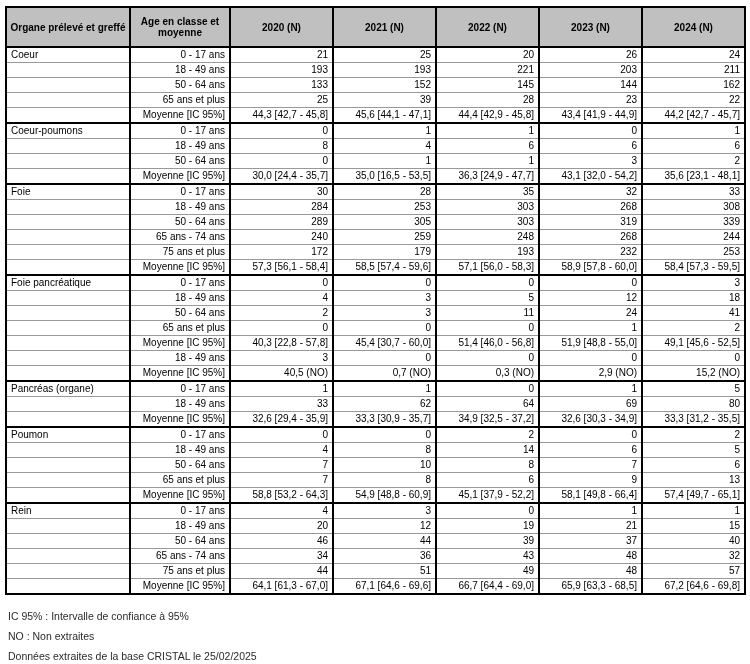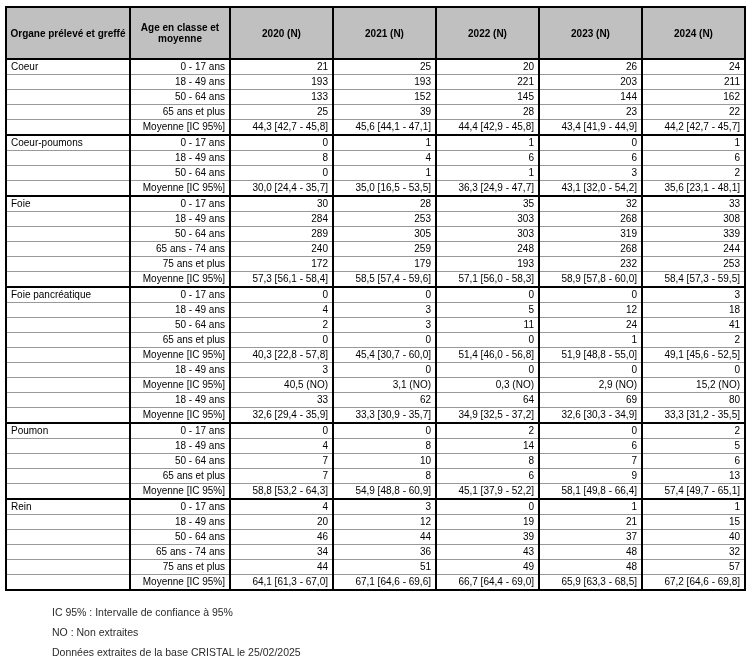--- a/index.html
+++ b/index.html
@@ -23,21 +23,21 @@
     border: 2px solid #000000;
   }
   .data-table th {
     background: #c0c0c0;
     border: 2px solid #000000;
     font-size: 10px;
     font-weight: bold;
     color: #000000;
     text-align: center;
     vertical-align: middle;
-    padding: 14px 3px;
+    padding: 8px 3px;
     height: 25px;
     line-height: 11px;
   }
   .data-table td {
     border-left: 2px solid #000000;
     border-right: 2px solid #000000;
     border-top: 1px solid #999999;
     border-bottom: 1px solid #999999;
     font-size: 10px;
     color: #000000;
@@ -52,21 +52,21 @@
   .data-table tbody tr:last-child td { border-bottom: 2px solid #000000; }
   .data-table td.organ-cell { font-weight: normal; text-align: left; margin-left: 20px; }
   .data-table td.age-cell { text-align: right; }
   .data-table td.num-cell { text-align: right; }
   .footnotes {
     margin-top: 15px;
     padding-left: 3px;
     font-size: 10.5px;
     color: #2b2b2b;
   }
-  .footnotes .footnote { margin-bottom: 8px; line-height: 12px; margin-left: 44px; }
+  .footnotes .footnote { margin-bottom: 8px; line-height: 12px; }
 </style>
 </head>
 <body>
 
 <div class="page">
   <table class="data-table">
     <colgroup>
       <col style="width:124px">
       <col style="width:100px">
       <col style="width:103px">
@@ -273,24 +273,33 @@
           <td class="num-cell">3</td>
           <td class="num-cell">0</td>
           <td class="num-cell">0</td>
           <td class="num-cell">0</td>
           <td class="num-cell">0</td>
         </tr>
         <tr>
           <td class="organ-cell"></td>
           <td class="age-cell">Moyenne [IC 95%]</td>
           <td class="num-cell">40,5 (NO)</td>
-          <td class="num-cell">3,1 (NO)</td>
+          <td class="num-cell">0,7 (NO)</td>
           <td class="num-cell">0,3 (NO)</td>
           <td class="num-cell">2,9 (NO)</td>
           <td class="num-cell">15,2 (NO)</td>
+        </tr>
+        <tr class="group-start">
+          <td class="organ-cell">Pancréas (organe)</td>
+          <td class="age-cell">0 - 17 ans</td>
+          <td class="num-cell">1</td>
+          <td class="num-cell">1</td>
+          <td class="num-cell">0</td>
+          <td class="num-cell">1</td>
+          <td class="num-cell">5</td>
         </tr>
         <tr>
           <td class="organ-cell"></td>
           <td class="age-cell">18 - 49 ans</td>
           <td class="num-cell">33</td>
           <td class="num-cell">62</td>
           <td class="num-cell">64</td>
           <td class="num-cell">69</td>
           <td class="num-cell">80</td>
         </tr>

